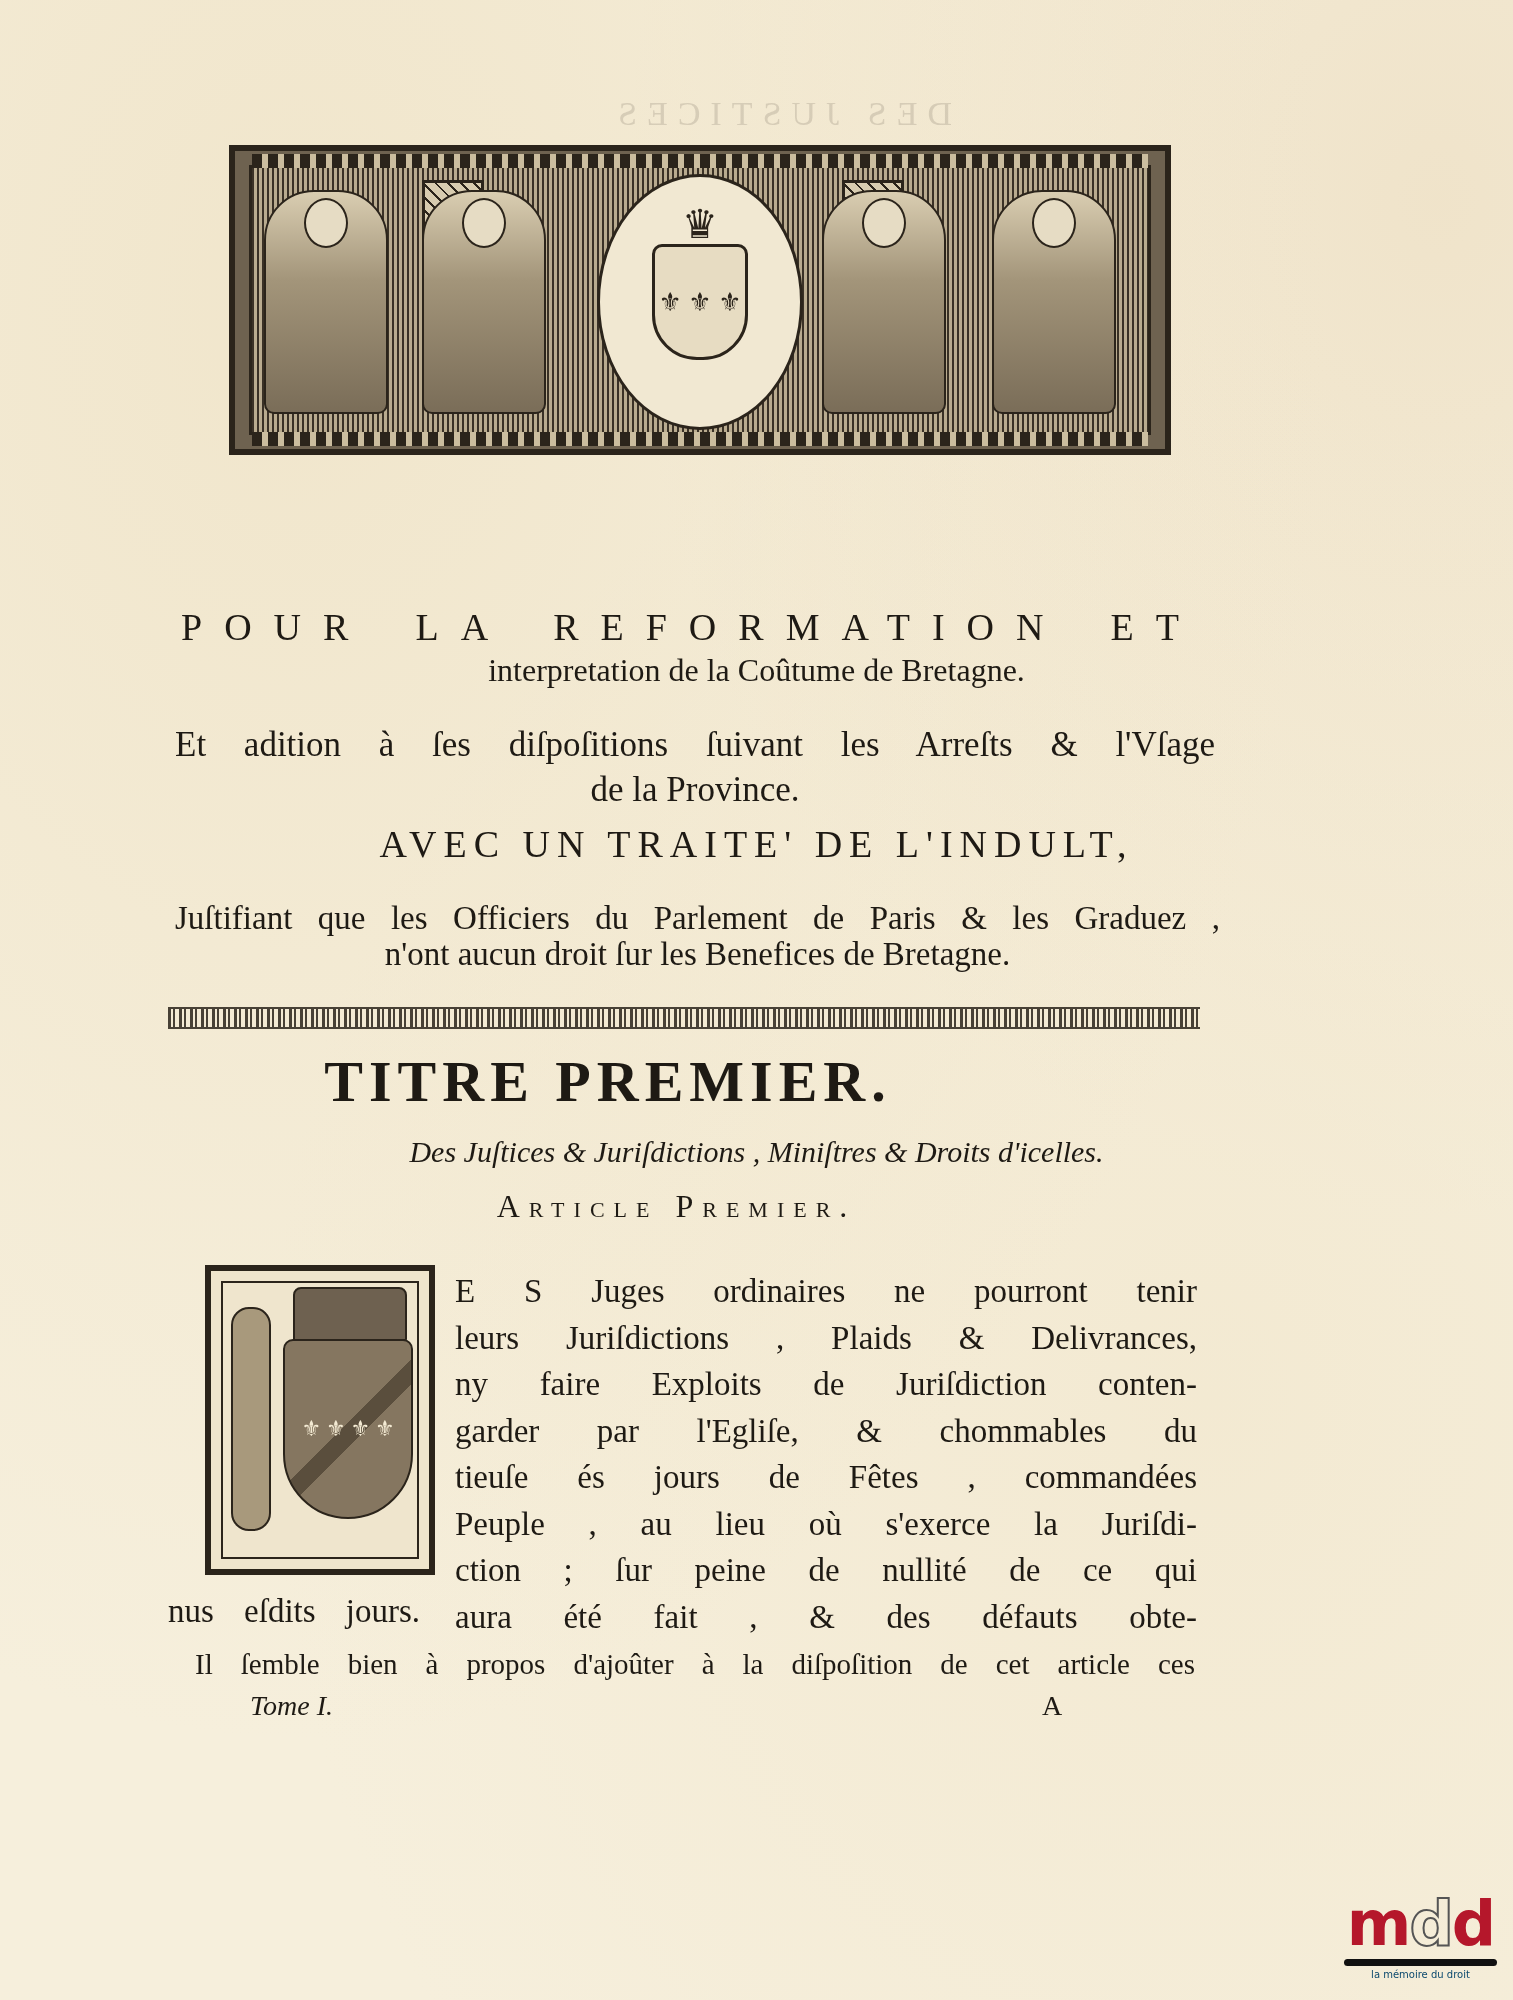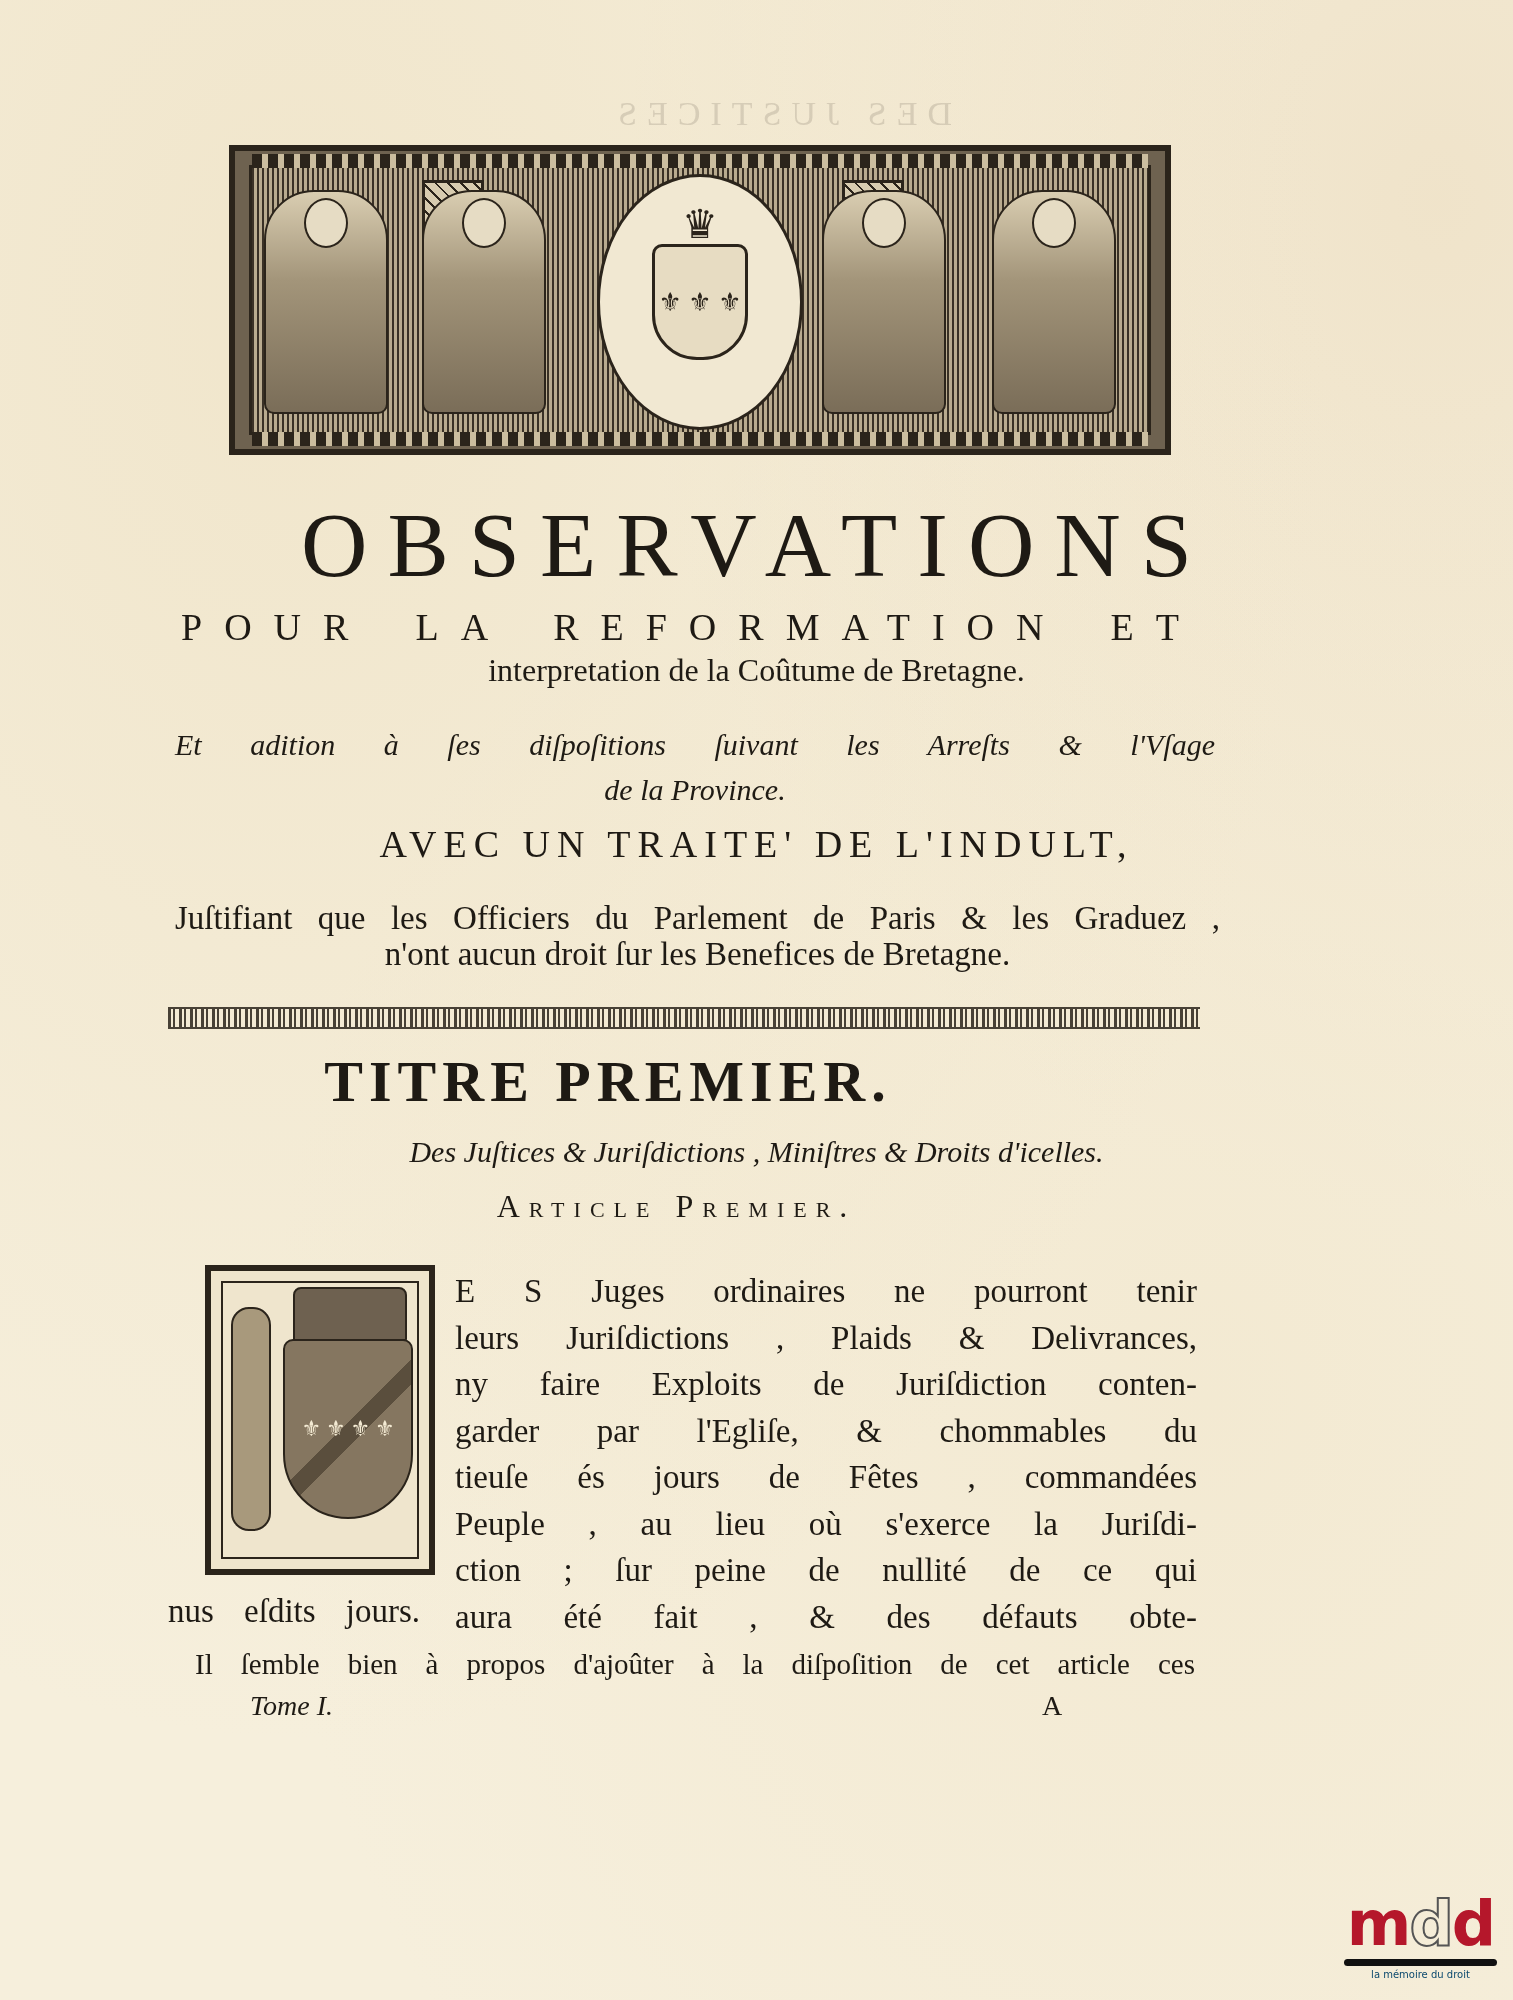--- a/index.html
+++ b/index.html
@@ -75,21 +75,21 @@
   .subtitle-caps {
     position: absolute; left: 181px; width: 1020px; top: 605px;
     font-size: 38px; letter-spacing: 22px; text-align: justify; text-align-last: justify;
   }
   .subtitle-line2 {
     position: absolute; left: 0; width: 1513px; top: 652px; text-align: center;
     font-size: 32px;
   }
   .italic-block {
     position: absolute; left: 175px; width: 1040px; top: 722px;
-    font-style: italic; font-size: 30px; text-align: center; line-height: 45px;
+    font-size: 35px; text-align: center; line-height: 45px;
   }
   .italic-block .l1 { display: block; text-align: justify; text-align-last: justify; }
   .avec {
     position: absolute; left: 0; width: 1513px; top: 822px; text-align: center;
     font-size: 38px; letter-spacing: 7px;
   }
   .justifiant {
     position: absolute; left: 175px; width: 1045px; top: 900px; text-align: center;
     font-size: 33px; line-height: 36px;
   }
@@ -187,21 +187,20 @@
         <div class="crest">
           <span class="crown">♛</span>
           <span>⚜ ⚜ ⚜</span>
         </div>
       </div>
       <div class="figure" style="left:570px"></div>
       <div class="figure" style="left:740px"></div>
     </div>
   </div>
 
-  <h1 class="title">OBSERVATIONS</h1>
   <div class="subtitle-caps">POUR LA REFORMATION ET</div>
   <div class="subtitle-line2">interpretation de la Coûtume de Bretagne.</div>
 
   <div class="italic-block">
     <span class="l1">Et adition à ſes diſpoſitions ſuivant les Arreſts &amp; l'Vſage</span>
     <span>de la Province.</span>
   </div>
 
   <div class="avec">AVEC UN TRAITE' DE L'INDULT,</div>
 

